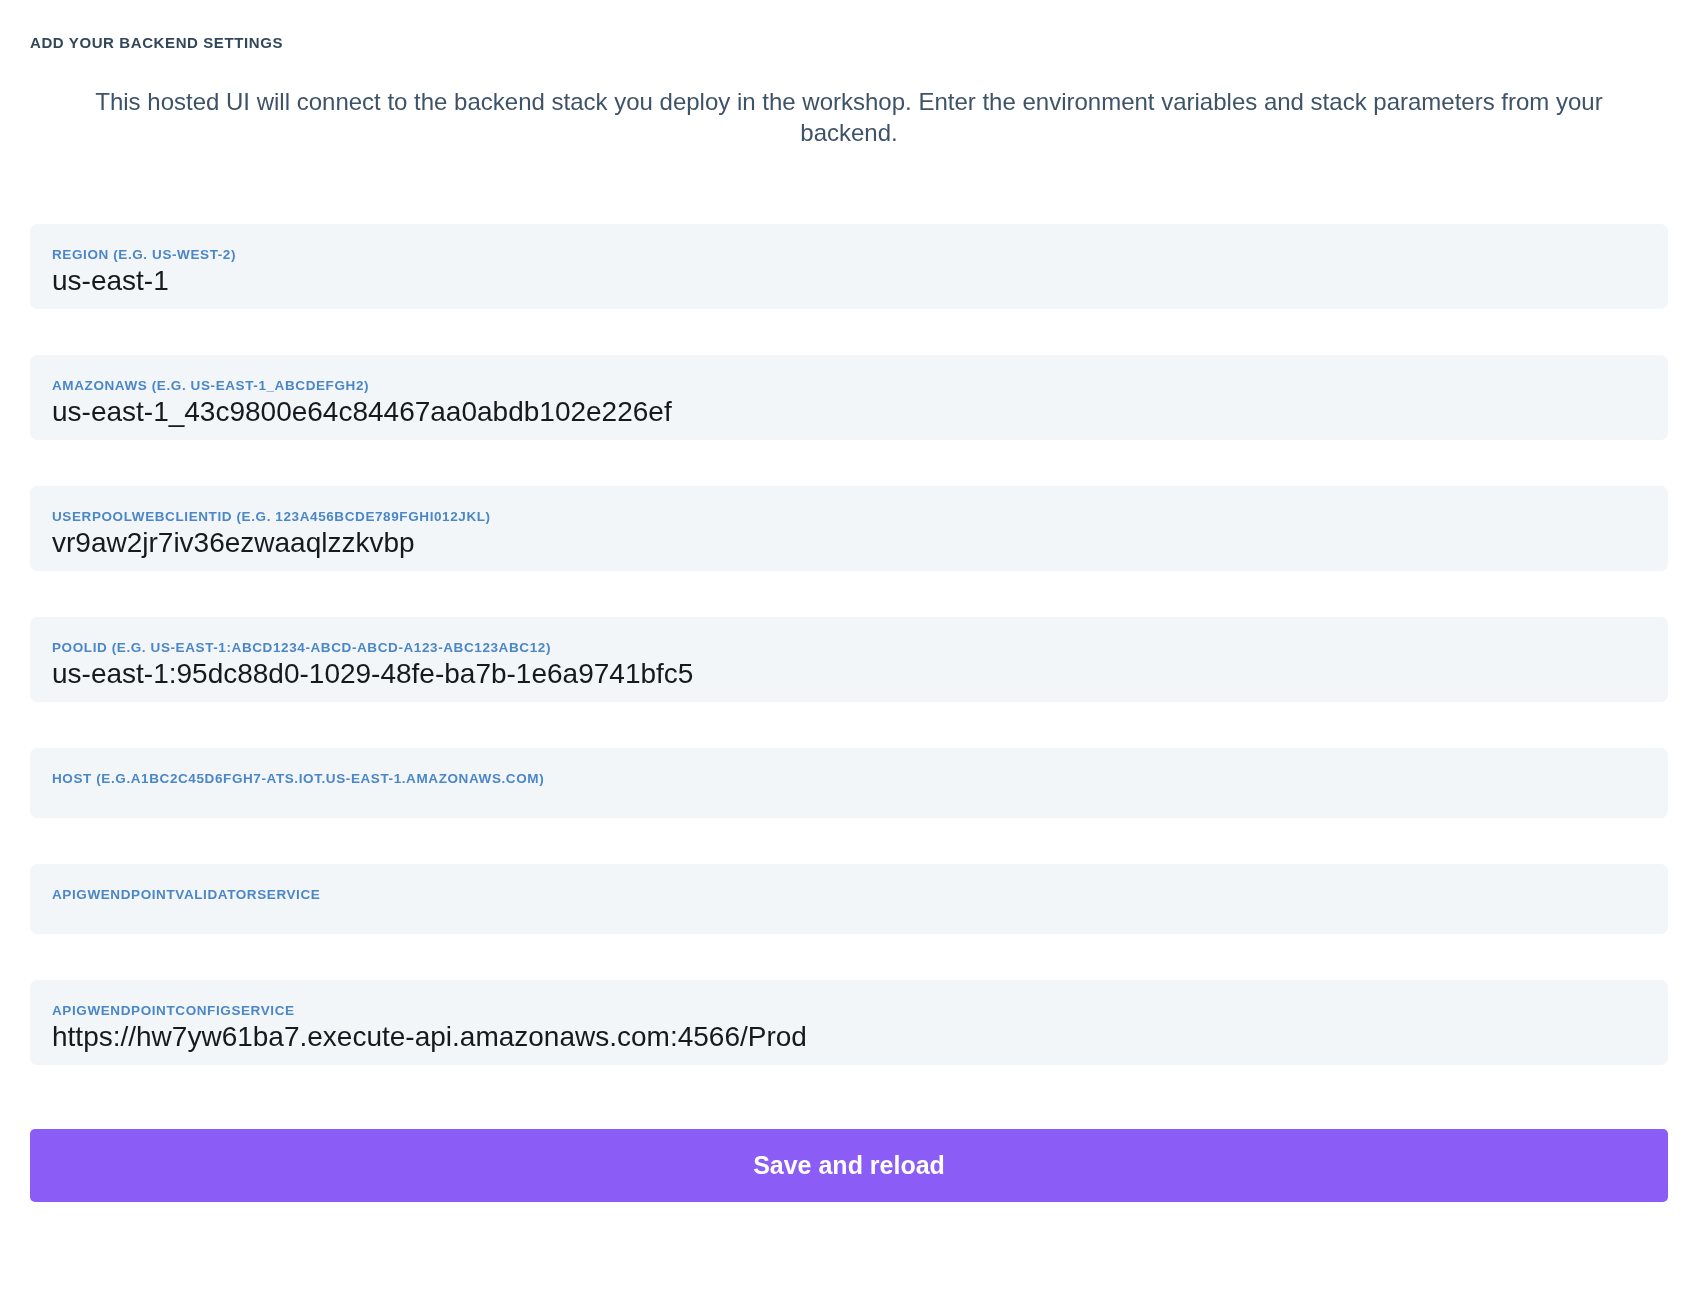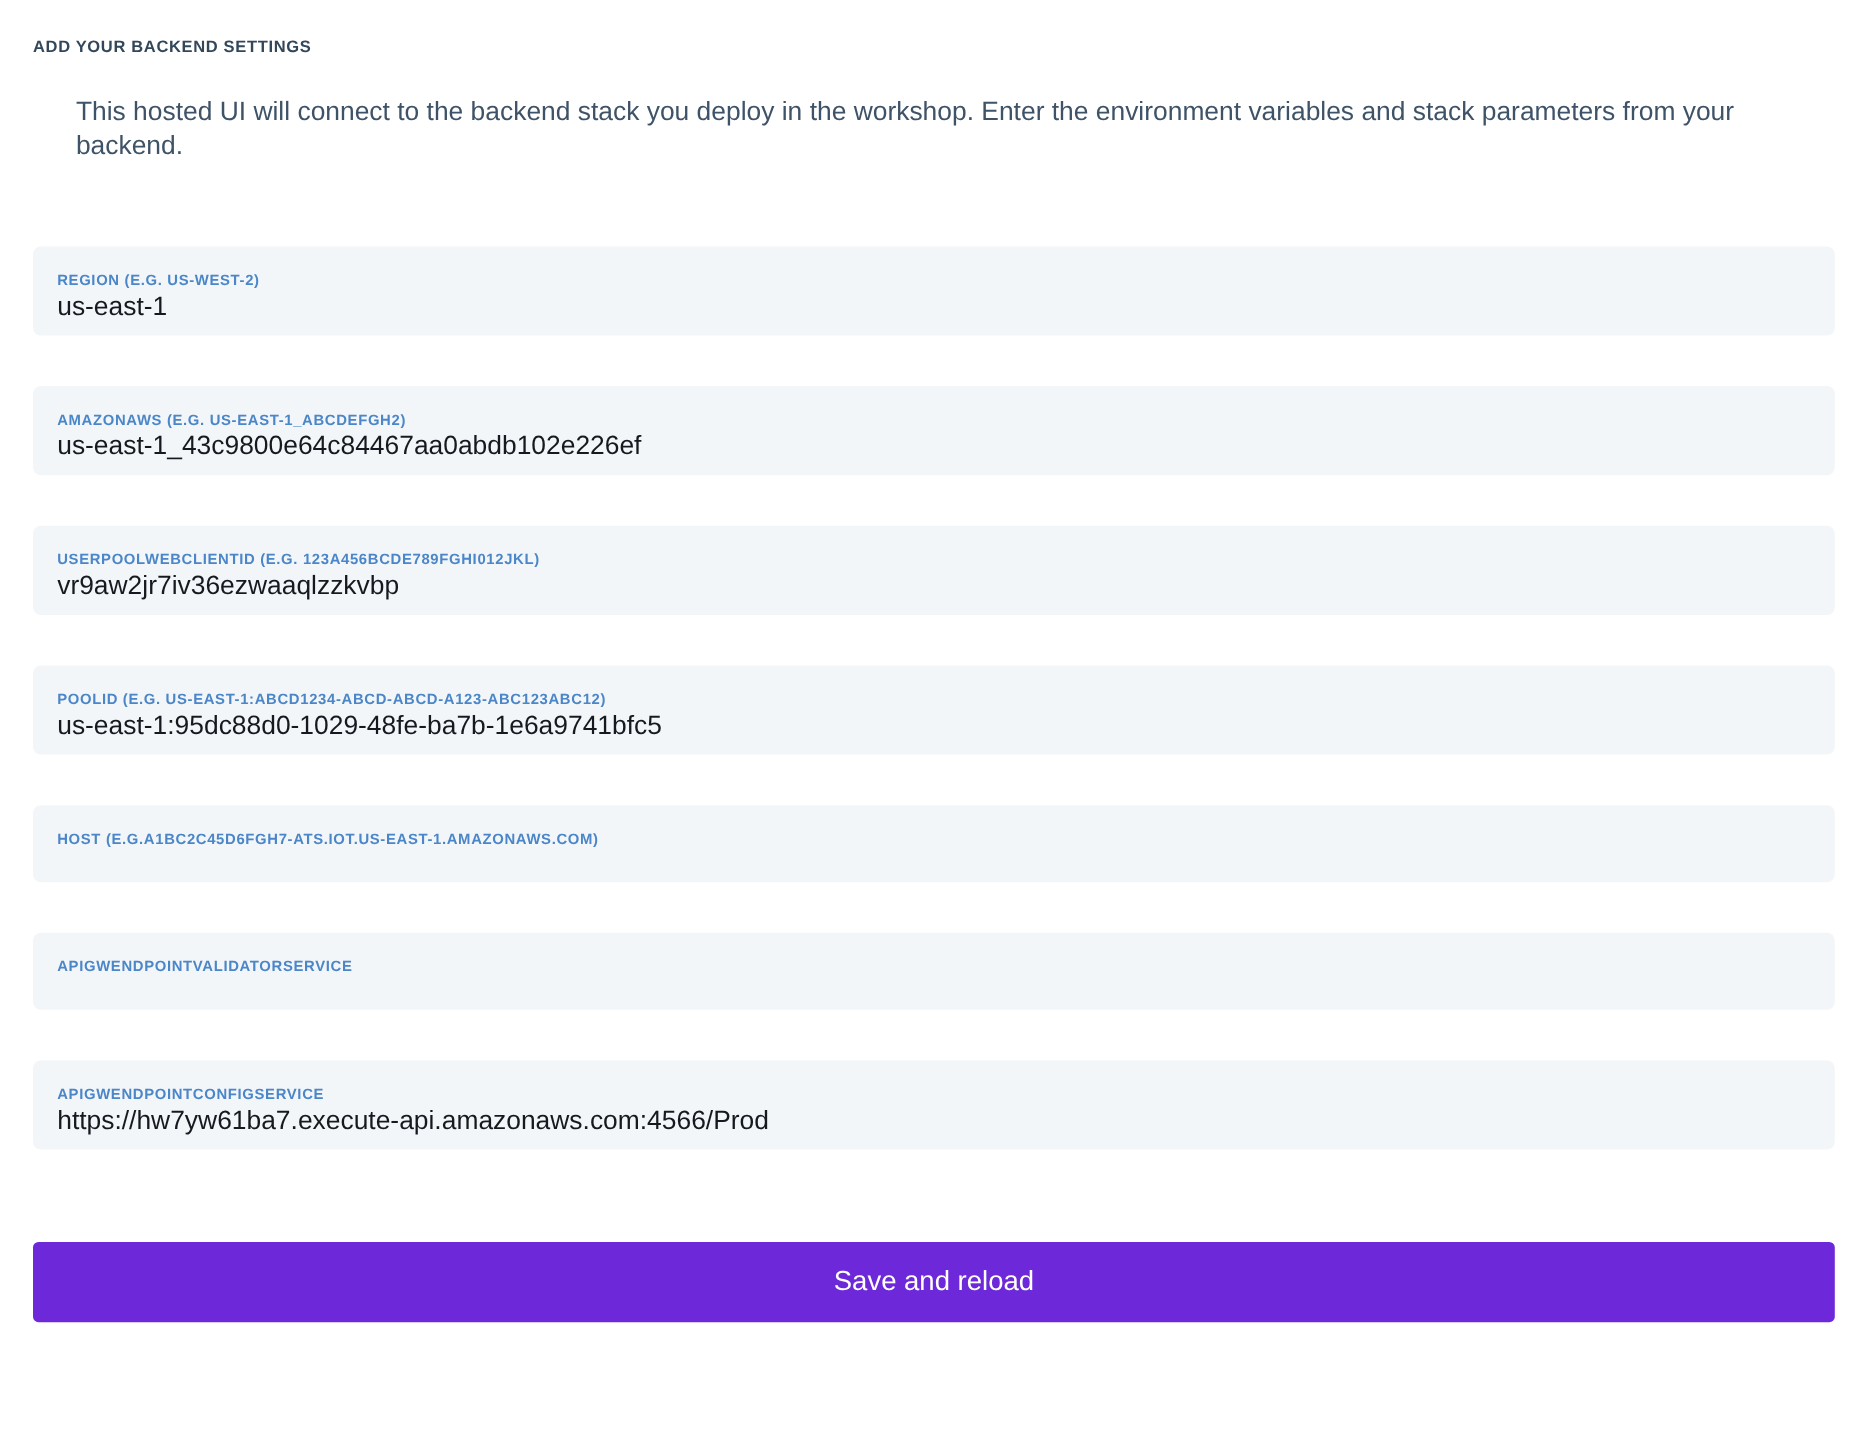--- a/index.html
+++ b/index.html
@@ -18,20 +18,21 @@
   .settings-title {
     font-size: 15px;
     font-weight: 700;
     letter-spacing: 0.6px;
     color: #33475b;
     margin-top: 4px;
   }
   .intro {
     margin: 36px auto 0 auto;
     max-width: 1560px;
+    text-align: center;
     font-size: 24px;
     line-height: 1.28;
     color: #3f5368;
   }
   .fields {
     margin-top: 76px;
     display: flex;
     flex-direction: column;
     gap: 46px;
   }
@@ -51,36 +52,36 @@
     margin-top: 12px;
   }
   .field-input {
     display: block;
     width: 100%;
     margin-top: 3px;
     border: none;
     outline: none;
     background: transparent;
     font-family: "Liberation Sans", sans-serif;
-    font-size: 24px;
+    font-size: 28px;
     color: #16191f;
     padding: 0;
   }
   .save-button {
     display: block;
-    margin-top: 84px;
+    margin-top: 64px;
     width: 100%;
     height: 73px;
-    background: #6d28d9;
+    background: #8b5cf6;
     border: none;
     border-radius: 5px;
     color: #ffffff;
     font-family: "Liberation Sans", sans-serif;
     font-size: 25px;
-    font-weight: 400;
+    font-weight: 700;
     cursor: pointer;
   }
 </style>
 </head>
 <body>
 
 <div class="page">
 
   <h1 class="settings-title">ADD YOUR BACKEND SETTINGS</h1>
 

